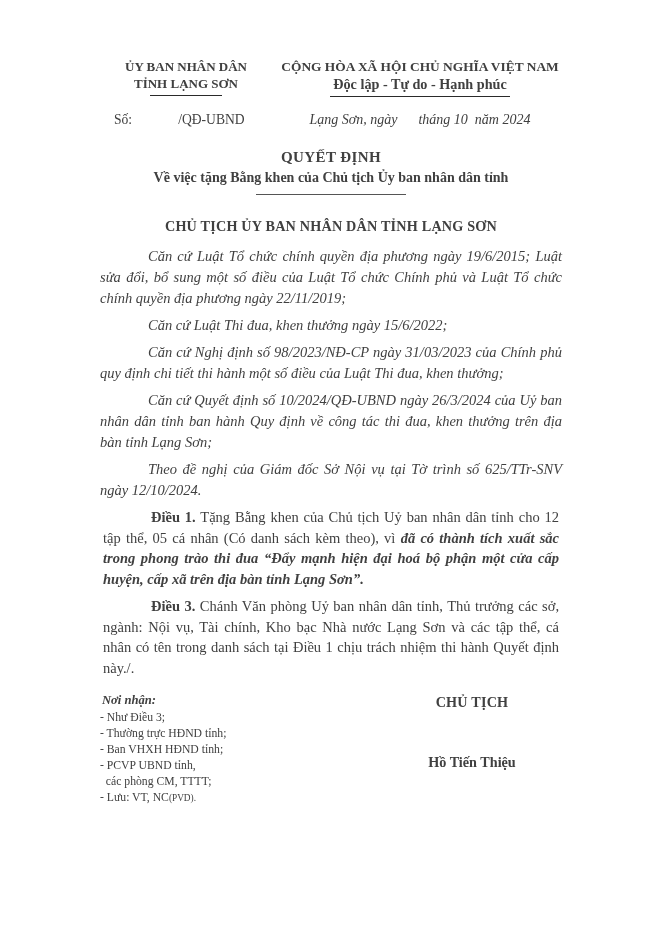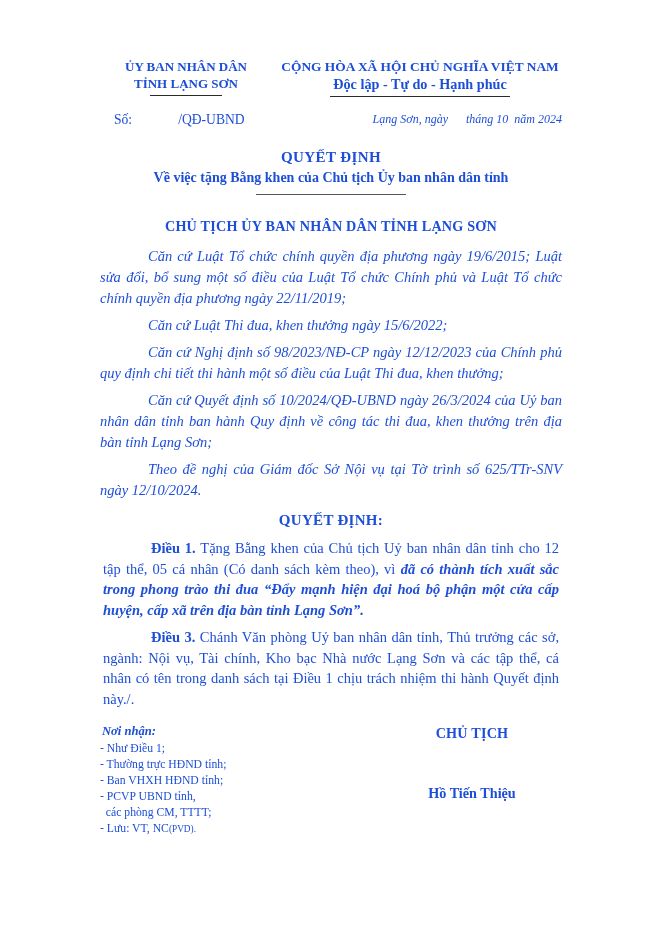--- a/index.html
+++ b/index.html
@@ -3,33 +3,33 @@
 <meta charset="utf-8">
 <style>
   html,body{margin:0;padding:0;background:#ffffff;}
   .page{
     position:relative;
     width:660px;height:934px;
     background:#ffffff;
     box-sizing:border-box;
     padding:58px 98px 16px 100px;
     font-family:"Liberation Serif","DejaVu Serif",serif;
-    color:#1d4ed8;
+    color:#404040;
   }
   
   .header-row{display:flex;align-items:flex-start;}
   .header-left{width:172px;text-align:center;font-weight:bold;font-size:13px;line-height:1.32;}
   .issuer-underline{width:72px;border-bottom:1.4px solid #2a2a2a;margin:3px auto 0;height:0;}
   .header-right{flex:1;text-align:center;font-weight:bold;margin-left:6px;}
   .motto1{font-size:13.4px;line-height:1.3;white-space:nowrap;}
   .motto2{display:inline-block;font-size:14.2px;line-height:1.25;border-bottom:1.4px solid #2a2a2a;padding:0 3px 2px;margin-top:1px;}
   .meta-row{display:flex;margin-top:15px;font-size:13.6px;}
   .doc-number{width:172px;box-sizing:border-box;padding-left:14px;}
   .num-value{margin-left:46px;}
-  .place-date{flex:1;text-align:right;font-style:italic;white-space:pre;font-size:12px;margin-left:6px;}
+  .place-date{flex:1;text-align:center;font-style:italic;white-space:pre;font-size:14px;margin-left:6px;}
   
   .title-block{text-align:center;margin-top:19px;}
   .doc-type{font-size:15px;font-weight:bold;letter-spacing:.4px;line-height:1.35;}
   .doc-subject{font-size:14px;font-weight:bold;margin-top:2px;line-height:1.35;}
   .subject-underline{width:150px;border-bottom:1.2px solid #555;margin:6px auto 0;height:0;}
   .authority{text-align:center;font-weight:bold;font-size:14.2px;margin-top:23px;letter-spacing:.2px;}
   
   .body-text{margin-top:11px;font-size:14.5px;line-height:1.43;text-align:justify;}
   .preamble p{margin:0 0 6.5px;font-style:italic;text-indent:48px;}
   .decision-heading{text-align:center;font-weight:bold;font-size:15px;margin:10px 0 5px;letter-spacing:.3px;}
@@ -75,37 +75,36 @@
     <div class="doc-subject">Về việc tặng Bằng khen của Chủ tịch Ủy ban nhân dân tỉnh</div>
     <div class="subject-underline"></div>
   </div>
 
   <div class="authority">CHỦ TỊCH ỦY BAN NHÂN DÂN TỈNH LẠNG SƠN</div>
 
   <div class="body-text">
     <div class="preamble">
       <p>Căn cứ Luật Tổ chức chính quyền địa phương ngày 19/6/2015; Luật sửa đổi, bổ sung một số điều của Luật Tổ chức Chính phủ và Luật Tổ chức chính quyền địa phương ngày 22/11/2019;</p>
       <p>Căn cứ Luật Thi đua, khen thưởng ngày 15/6/2022;</p>
-      <p>Căn cứ Nghị định số 98/2023/NĐ-CP ngày 12/12/2023 của Chính phủ quy định chi tiết thi hành một số điều của Luật Thi đua, khen thưởng;</p>
+      <p>Căn cứ Nghị định số 98/2023/NĐ-CP ngày 31/03/2023 của Chính phủ quy định chi tiết thi hành một số điều của Luật Thi đua, khen thưởng;</p>
       <p>Căn cứ Quyết định số 10/2024/QĐ-UBND ngày 26/3/2024 của Uỷ ban nhân dân tỉnh ban hành Quy định về công tác thi đua, khen thưởng trên địa bàn tỉnh Lạng Sơn;</p>
       <p>Theo đề nghị của Giám đốc Sở Nội vụ tại Tờ trình số 625/TTr-SNV ngày 12/10/2024.</p>
     </div>
 
-    <div class="decision-heading">QUYẾT ĐỊNH:</div>
 
     <div class="articles">
       <p><span class="article-label">Điều 1.</span><span> Tặng Bằng khen của Chủ tịch Uỷ ban nhân dân tỉnh cho 12 tập thể, 05 cá nhân (Có danh sách kèm theo), vì </span><span class="emphasis">đã có thành tích xuất sắc trong phong trào thi đua “Đẩy mạnh hiện đại hoá bộ phận một cửa cấp huyện, cấp xã trên địa bàn tỉnh Lạng Sơn”.</span></p>
       <p><span class="article-label">Điều 3.</span><span> Chánh Văn phòng Uỷ ban nhân dân tỉnh, Thủ trưởng các sở, ngành: Nội vụ, Tài chính, Kho bạc Nhà nước Lạng Sơn và các tập thể, cá nhân có tên trong danh sách tại Điều 1 chịu trách nhiệm thi hành Quyết định này./.</span></p>
     </div>
   </div>
 
   <div class="footer-row">
     <div class="recipients">
       <div class="recipients-label">Nơi nhận:</div>
-      <div class="recipient-item">- Như Điều 1;</div>
+      <div class="recipient-item">- Như Điều 3;</div>
       <div class="recipient-item">- Thường trực HĐND tỉnh;</div>
       <div class="recipient-item">- Ban VHXH HĐND tỉnh;</div>
       <div class="recipient-item">- PCVP UBND tỉnh,</div>
       <div class="recipient-item">  các phòng CM, TTTT;</div>
       <div class="recipient-item"><span>- Lưu: VT, NC</span><span class="archive-small">(PVD).</span></div>
     </div>
     <div class="signature">
       <div class="signer-title">CHỦ TỊCH</div>
       <div class="signer-name">Hồ Tiến Thiệu</div>
     </div>

